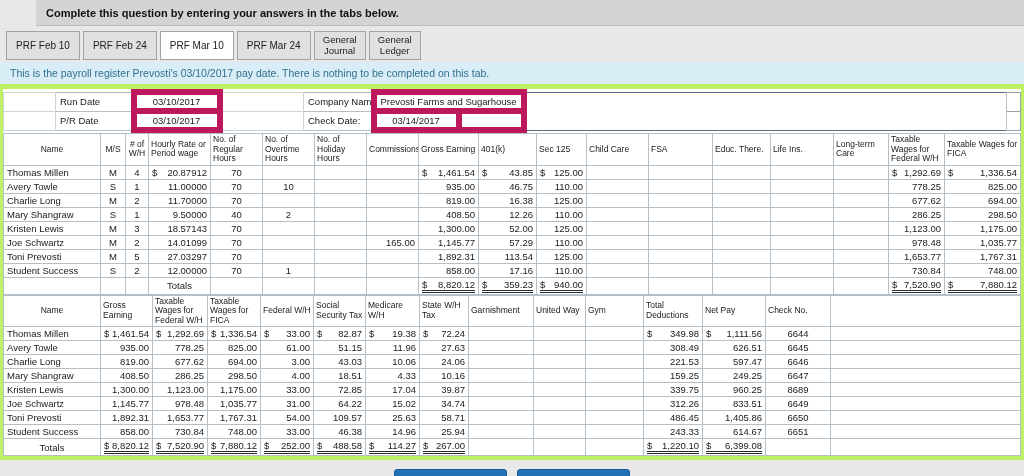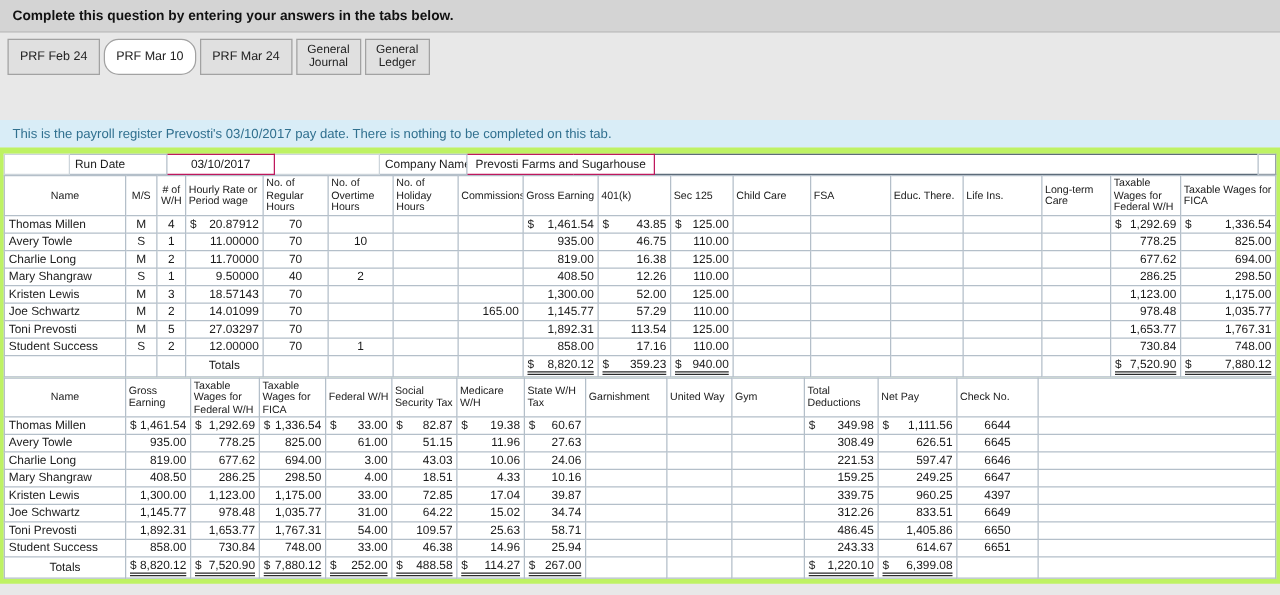--- a/index.html
+++ b/index.html
@@ -2,31 +2,31 @@
 <html><head>
 <meta charset="utf-8">
 <style>
   * { box-sizing: border-box; }
   body {
     margin: 0; width: 1024px; height: 476px; overflow: hidden;
     background: #e8e8e8; font-family: "Liberation Sans", sans-serif;
   }
   .instruction-bar {
     background: #d4d4d4; border-bottom: 1px solid #bdbdbd;
-    padding: 7px 10px 6px; font-size: 11px; font-weight: bold; color: #111;
+    padding: 7px 10px 6px; font-size: 11px; font-weight: bold; color: #111; margin-left: 36px;
   }
   .tabs { display: flex; align-items: stretch; gap: 3px; padding: 5px 0 2px 6px; height: 36px; }
   .tab {
     background: #e0e0e0; border: 1px solid #a2a2a2; font-size: 10px; color: #222;
     display: flex; align-items: center; justify-content: center; text-align: center;
     padding: 2px 9px; cursor: pointer; line-height: 1.15; white-space: nowrap;
   }
   .tab.small { font-size: 9.5px; padding: 2px 5px; max-width: 52px; white-space: normal; }
-  .tab.active { background: #ffffff; border-radius: 12px; }
-  .info-banner { background: #d9edf7; color: #31708f; font-size: 10.5px; padding: 5px 10px; margin-top: 34px; }
+  .tab.active { background: #ffffff; }
+  .info-banner { background: #d9edf7; color: #31708f; font-size: 10.5px; padding: 5px 10px; }
   .sheet-wrap { background: #bef264; padding: 5px 3px 4px; }
   .sheet-wrap table {
     border-collapse: collapse; table-layout: fixed; width: 1018px;
     background: #fff; border: 1px solid #5d6b79;
   }
   td, th {
     border: 1px solid #b4bfc9; font-size: 9.5px; padding: 1px 3px; height: 13px;
     overflow: hidden; white-space: nowrap; color: #1a1a1a;
   }
   th {
@@ -36,38 +36,39 @@
   .th-l { text-align: left; } .th-c { }
   .al-l { text-align: left; } .al-c { text-align: center; } .al-m { text-align: right; }
   .acct { display: flex; justify-content: space-between; align-items: flex-end; }
   .dbl { border-bottom: 3px double #2b2b2b; }
   .totals-label { text-align: center; }
   
   .hdr-block td { height: 16px; }
   .hdr-block .gut { border: 1px solid #cdd5db; }
   .hdr-block .fill { border-top: none; border-bottom: none; border-left: none; }
   .hdr-block .lbl { border: 1px solid #b4bfc9; padding-left: 4px; font-size: 9.5px; }
-  .hdr-block .valbox { border: 1px solid #be185d; text-align: center; font-size: 9.5px; }
+  .hdr-block .valbox { border: 6px solid #be185d; text-align: center; font-size: 9.5px; }
   .hdr-block .endbox { border: 1px solid #98a2ab; }
   .footer-nav { display: flex; justify-content: center; gap: 10px; padding: 9px 0; }
   .navbtn {
     background: #2071b5; border: 1px solid #185d99; color: #fff; font-family: inherit;
     font-size: 11px; font-weight: bold; padding: 6px 18px; border-radius: 3px;
     display: flex; align-items: center; gap: 9px; cursor: pointer;
   }
   .chev { font-size: 10px; font-weight: bold; }
 </style>
 </head>
 <body>
 
 <div class="instruction-bar">
   <span>Complete this question by entering your answers in the tabs below.</span>
 </div>
 
 <div class="tabs">
+  <div class="tab">PRF Feb 10</div>
   <div class="tab">PRF Feb 24</div>
   <div class="tab active">PRF Mar 10</div>
   <div class="tab">PRF Mar 24</div>
   <div class="tab small">General Journal</div>
   <div class="tab small">General Ledger</div>
 </div>
 
 <div class="info-banner">
   <span>This is the payroll register Prevosti's 03/10/2017 pay date. There is nothing to be completed on this tab.</span>
 </div>
@@ -87,20 +88,31 @@
         <col style="width:14px">
     </colgroup>
     <tbody>
         <tr>
       <td class="gut"></td>
       <td class="lbl">Run Date</td>
       <td class="valbox">03/10/2017</td>
       <td class="gut"></td>
       <td class="lbl">Company Name:</td>
       <td class="valbox" colspan="2">Prevosti Farms and Sugarhouse</td>
+      <td class="fill"></td>
+      <td class="endbox"></td>
+    </tr>
+    <tr>
+      <td class="gut"></td>
+      <td class="lbl">P/R Date</td>
+      <td class="valbox">03/10/2017</td>
+      <td class="gut"></td>
+      <td class="lbl">Check Date:</td>
+      <td class="valbox">03/14/2017</td>
+      <td class="valbox"></td>
       <td class="fill"></td>
       <td class="endbox"></td>
     </tr>
   </tbody>
     </table>
 
   <table>
     <colgroup>
       <col style="width:97px">
         <col style="width:25px">
@@ -454,21 +466,21 @@
           </td>
           <td class="al-m">
             <div class="acct">
               <span class="cur">$</span>
               <span class="amt">19.38</span>
             </div>
           </td>
           <td class="al-m">
             <div class="acct">
               <span class="cur">$</span>
-              <span class="amt">60.67</span>
+              <span class="amt">72.24</span>
             </div>
           </td>
           <td class="al-m"></td>
           <td class="al-m"></td>
           <td class="al-m"></td>
           <td class="al-m">
             <div class="acct">
               <span class="cur">$</span>
               <span class="amt">349.98</span>
             </div>
@@ -540,21 +552,21 @@
           <td class="al-m">1,175.00</td>
           <td class="al-m">33.00</td>
           <td class="al-m">72.85</td>
           <td class="al-m">17.04</td>
           <td class="al-m">39.87</td>
           <td class="al-m"></td>
           <td class="al-m"></td>
           <td class="al-m"></td>
           <td class="al-m">339.75</td>
           <td class="al-m">960.25</td>
-          <td class="al-c">4397</td>
+          <td class="al-c">8689</td>
           <td class="filler"></td>
         </tr>
         <tr>
           <td class="al-l">Joe Schwartz</td>
           <td class="al-m">1,145.77</td>
           <td class="al-m">978.48</td>
           <td class="al-m">1,035.77</td>
           <td class="al-m">31.00</td>
           <td class="al-m">64.22</td>
           <td class="al-m">15.02</td>

